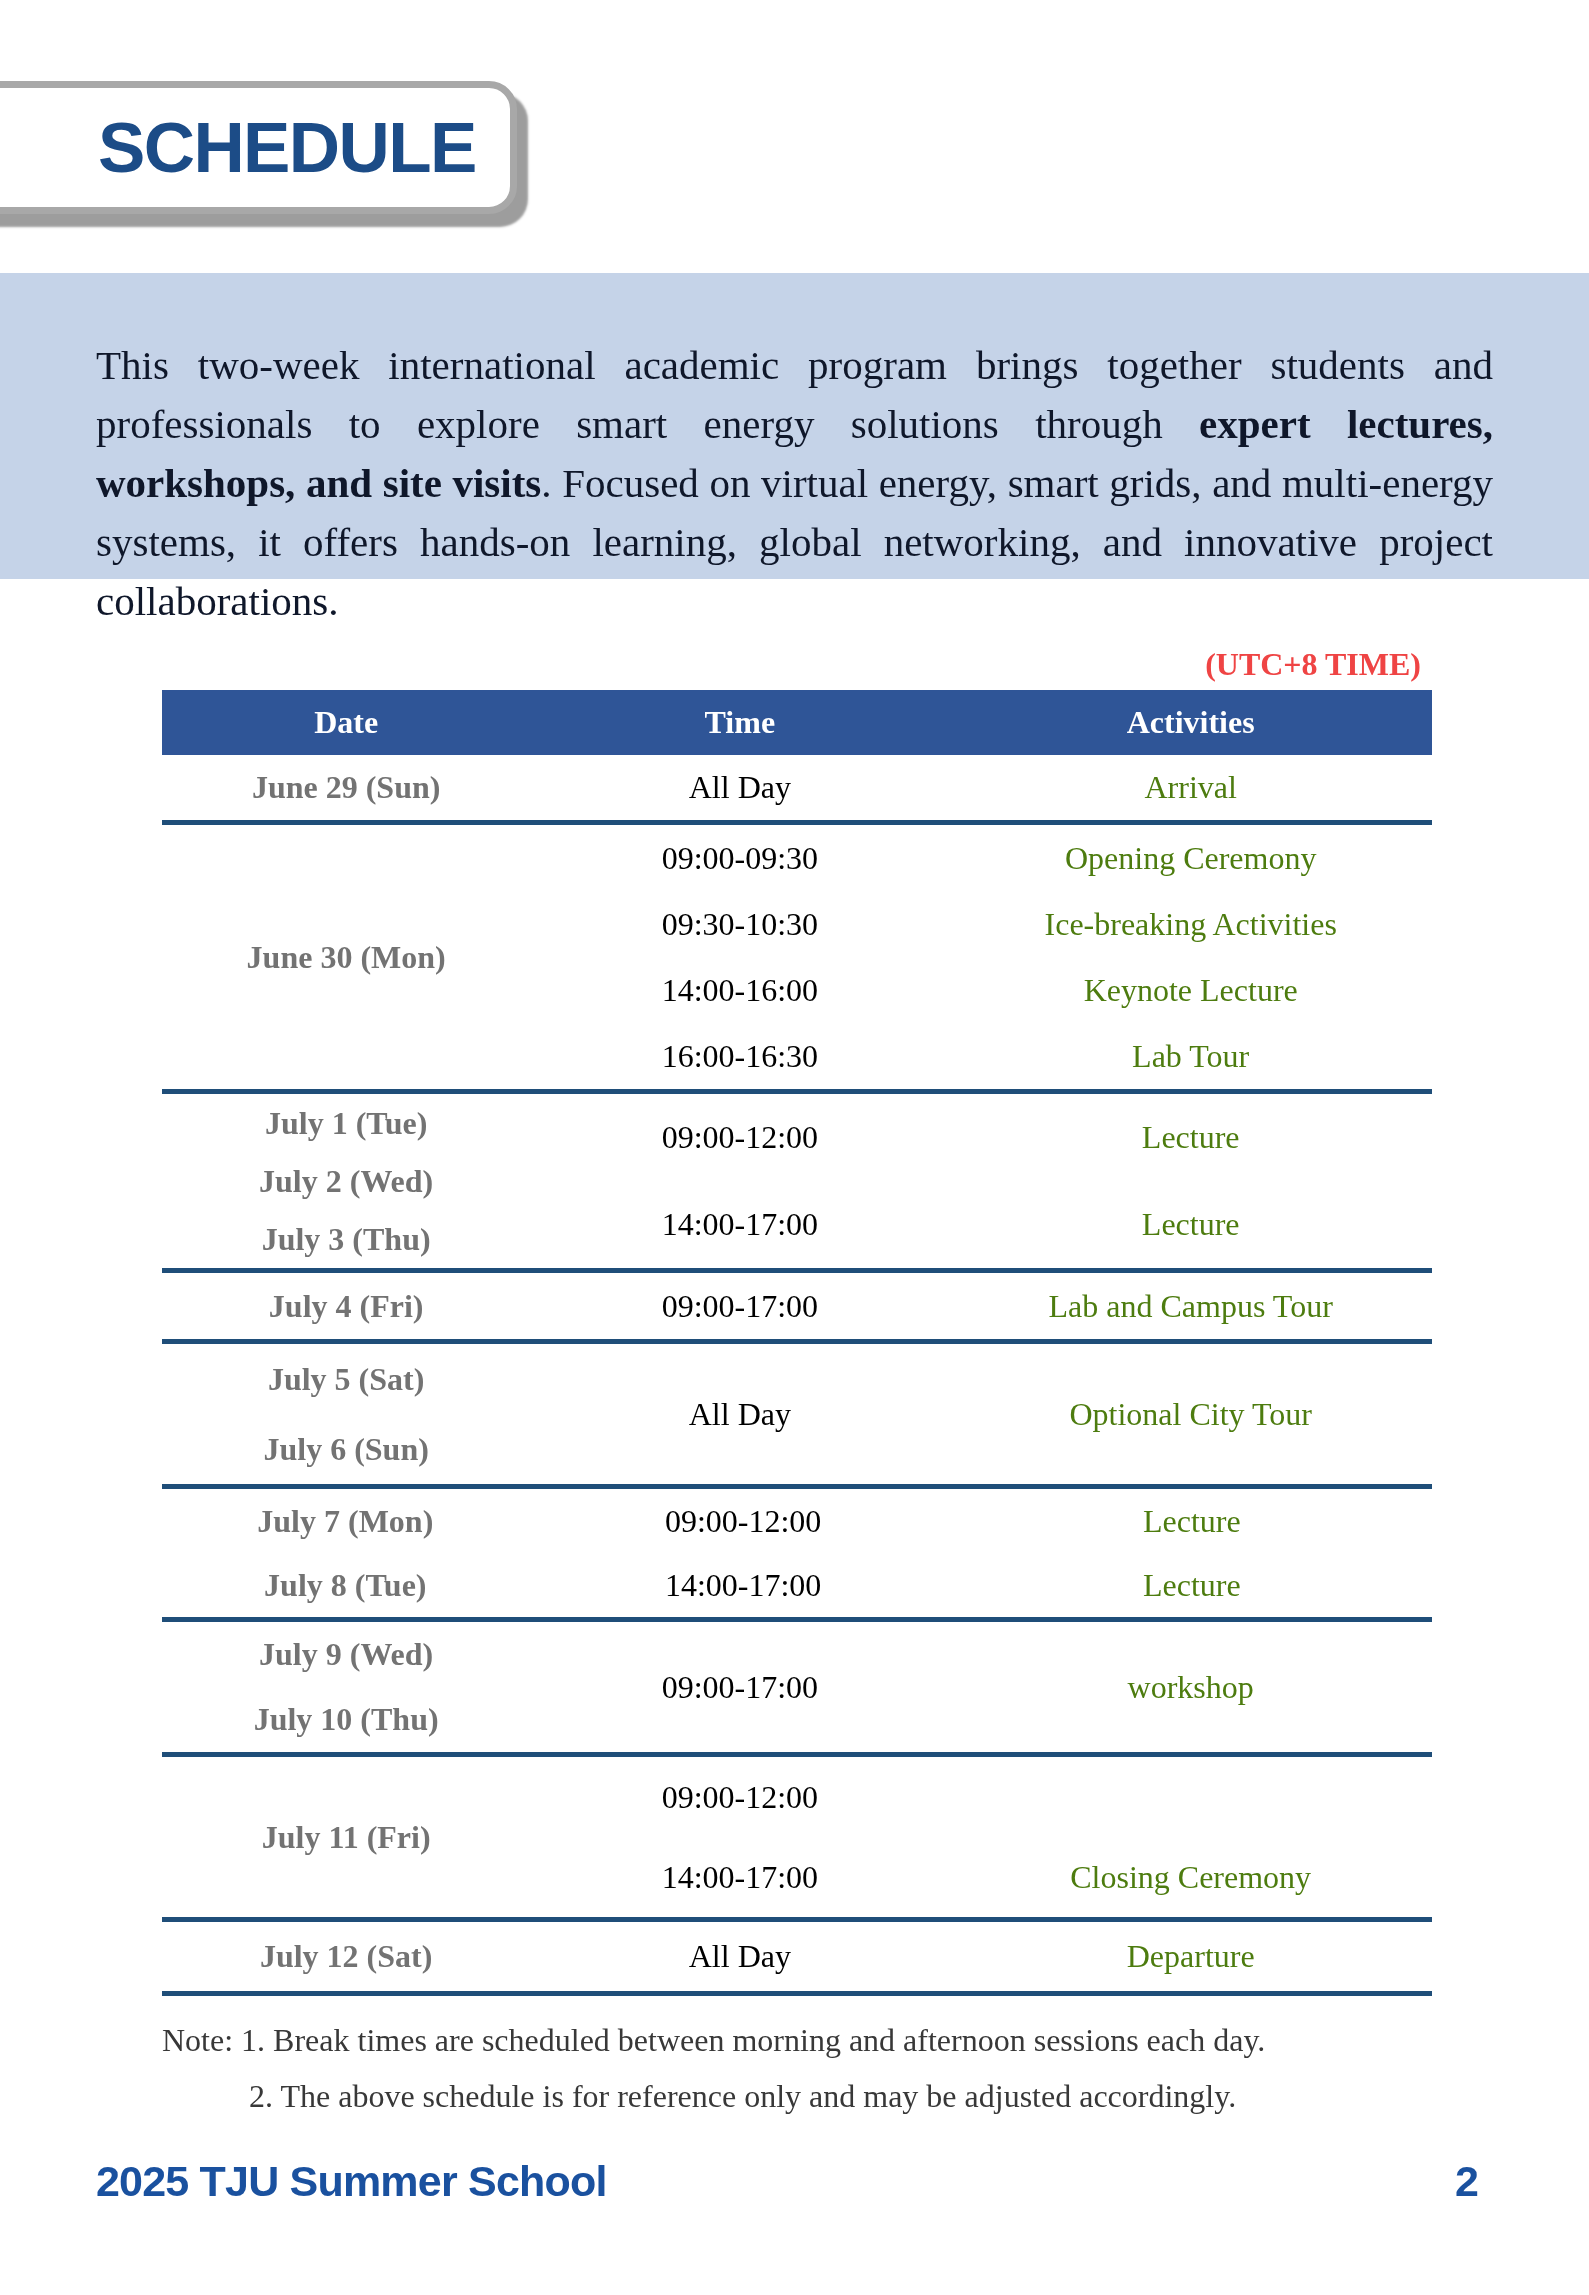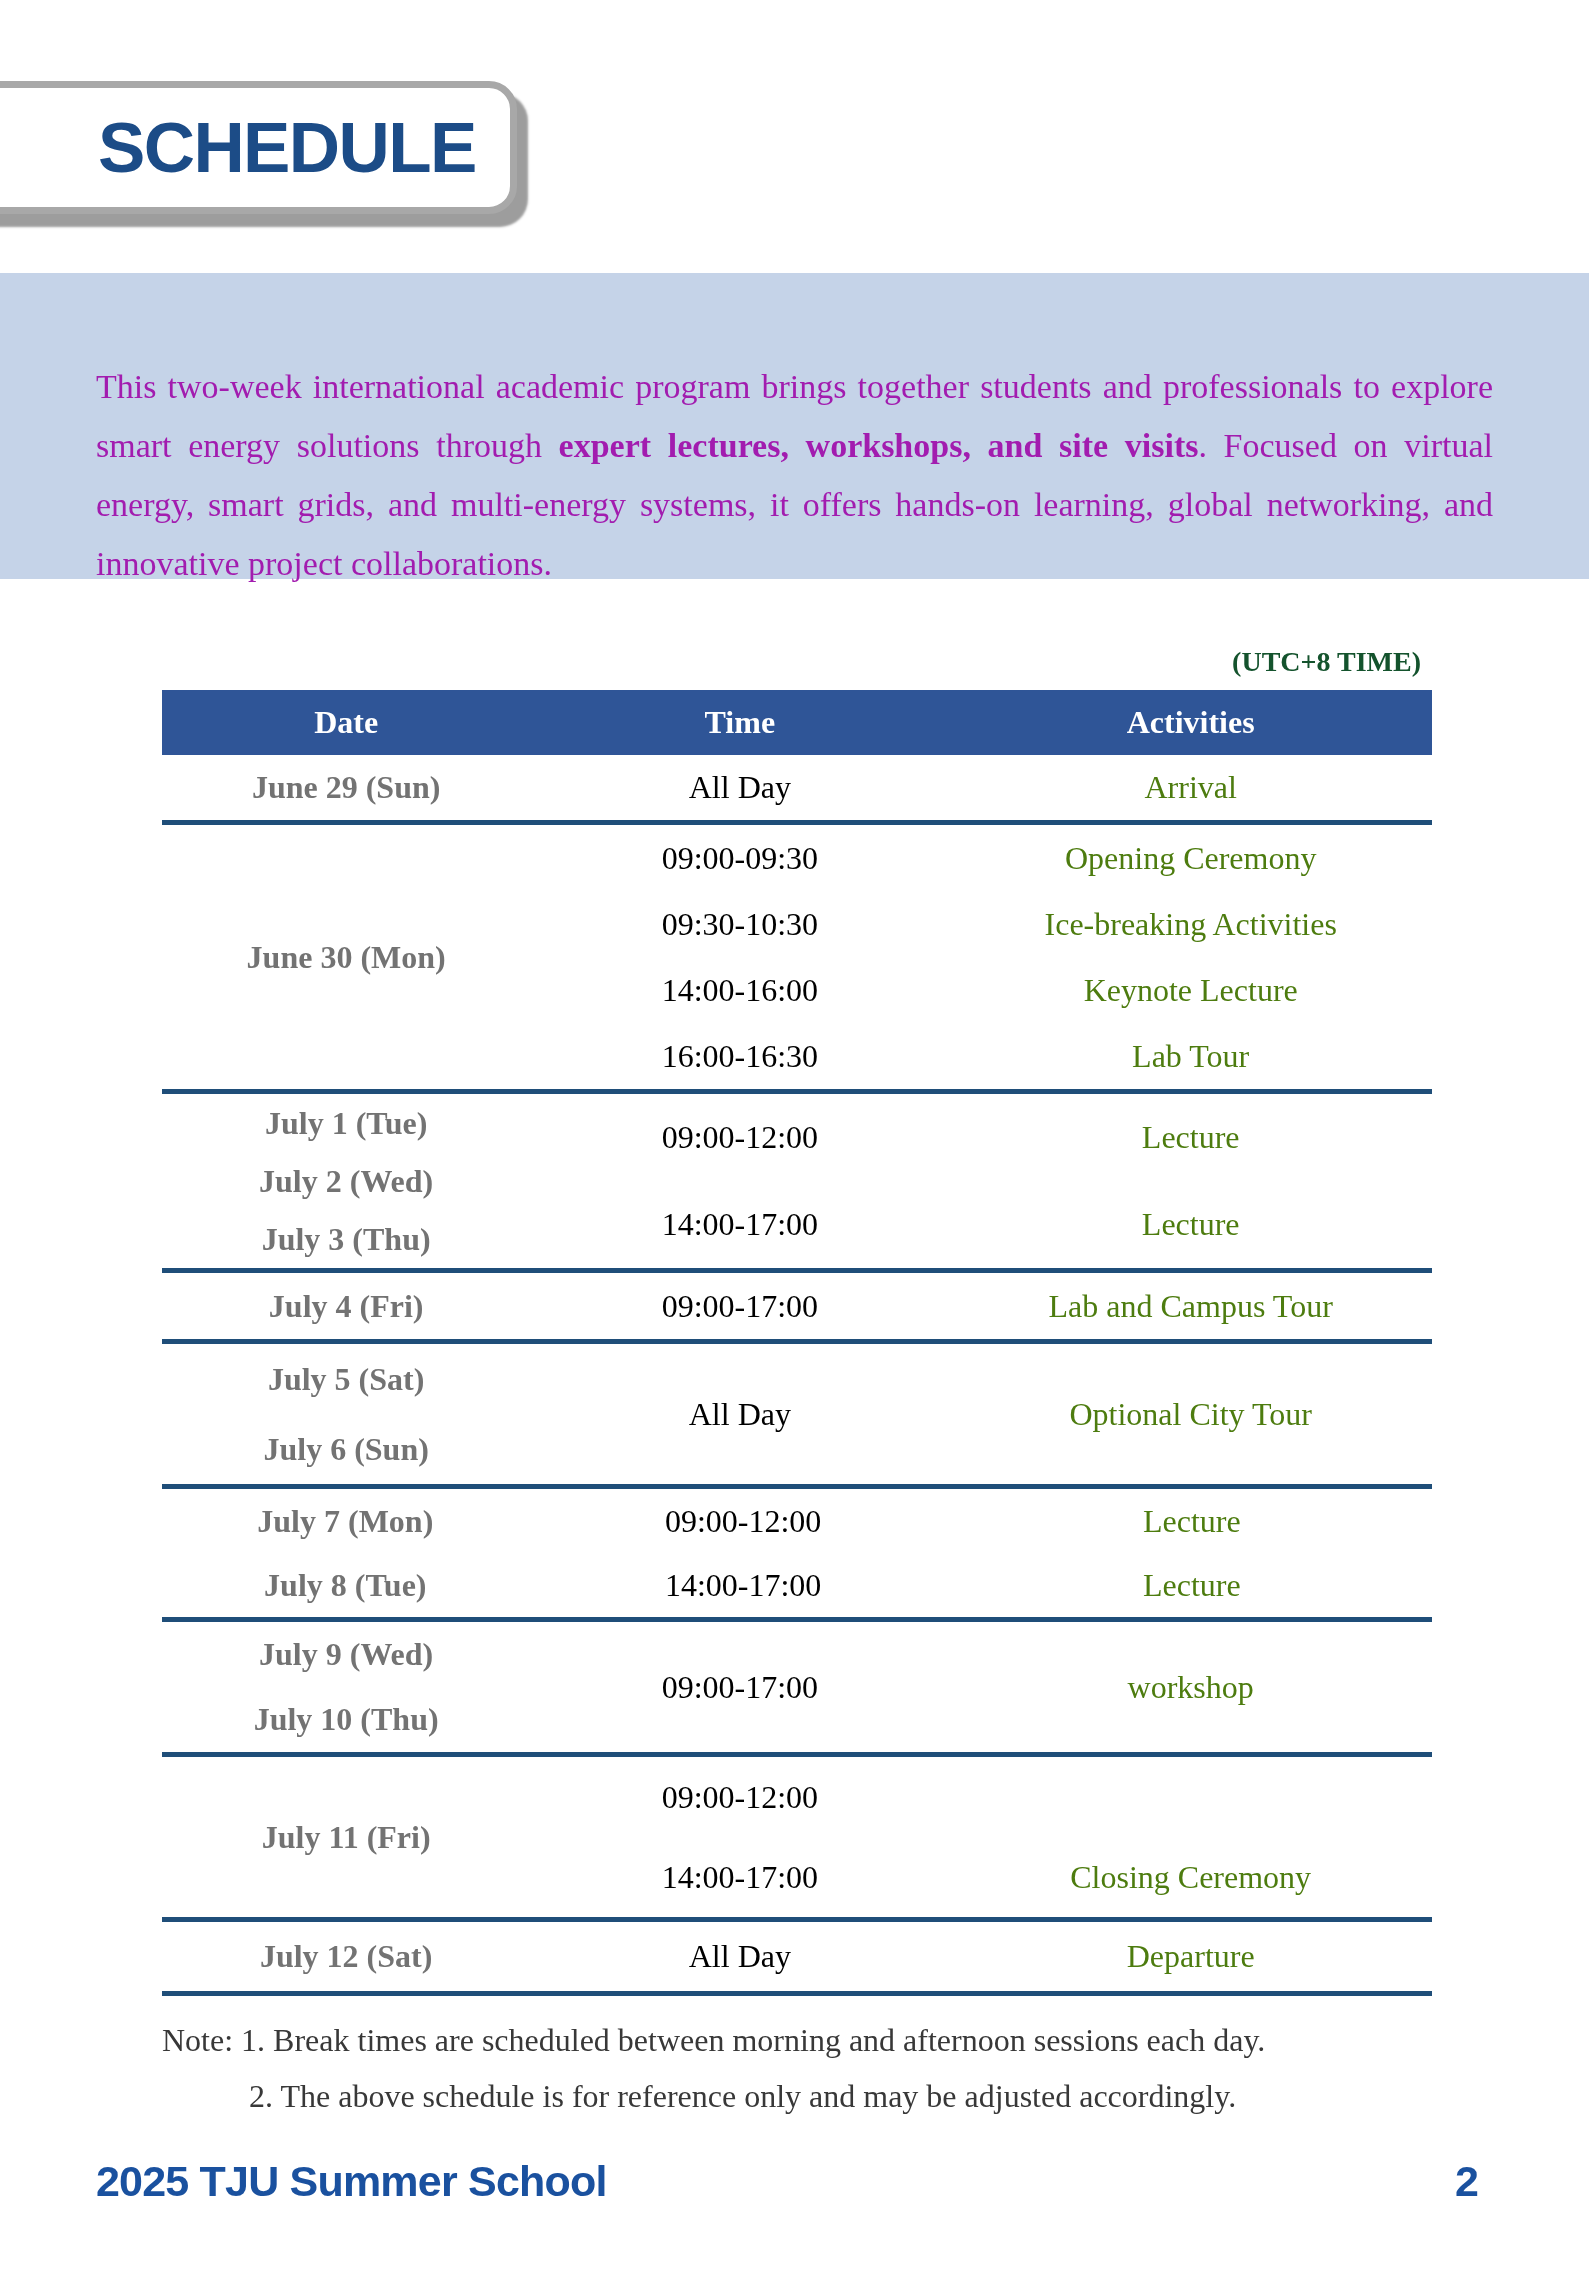--- a/index.html
+++ b/index.html
@@ -34,38 +34,38 @@
 
   
   .intro-band{
     position:absolute;
     left:0;top:273px;
     width:1589px;height:306px;
     background:#c5d3e8;
   }
   .intro-text{
     position:absolute;
-    left:96px;top:50px;
+    left:96px;top:22px;
     width:1397px;
-    font-size:34px;
+    font-size:41px;
     line-height:59px;
-    color:#a21caf;
+    color:#0f172a;
     text-align:justify;
   }
   .intro-text b{font-weight:bold;}
 
   
   .tz-label{
     position:absolute;
     left:162px;top:646px;
     width:1259px;
     text-align:right;
-    font-size:28px;
-    font-weight:bold;
-    color:#14532d;
+    font-size:32px;
+    font-weight:bold;
+    color:#ef4444;
   }
 
   
   .schedule-table{
     position:absolute;
     left:162px;top:690px;
     width:1270px;
   }
   .thead{
     display:flex;

